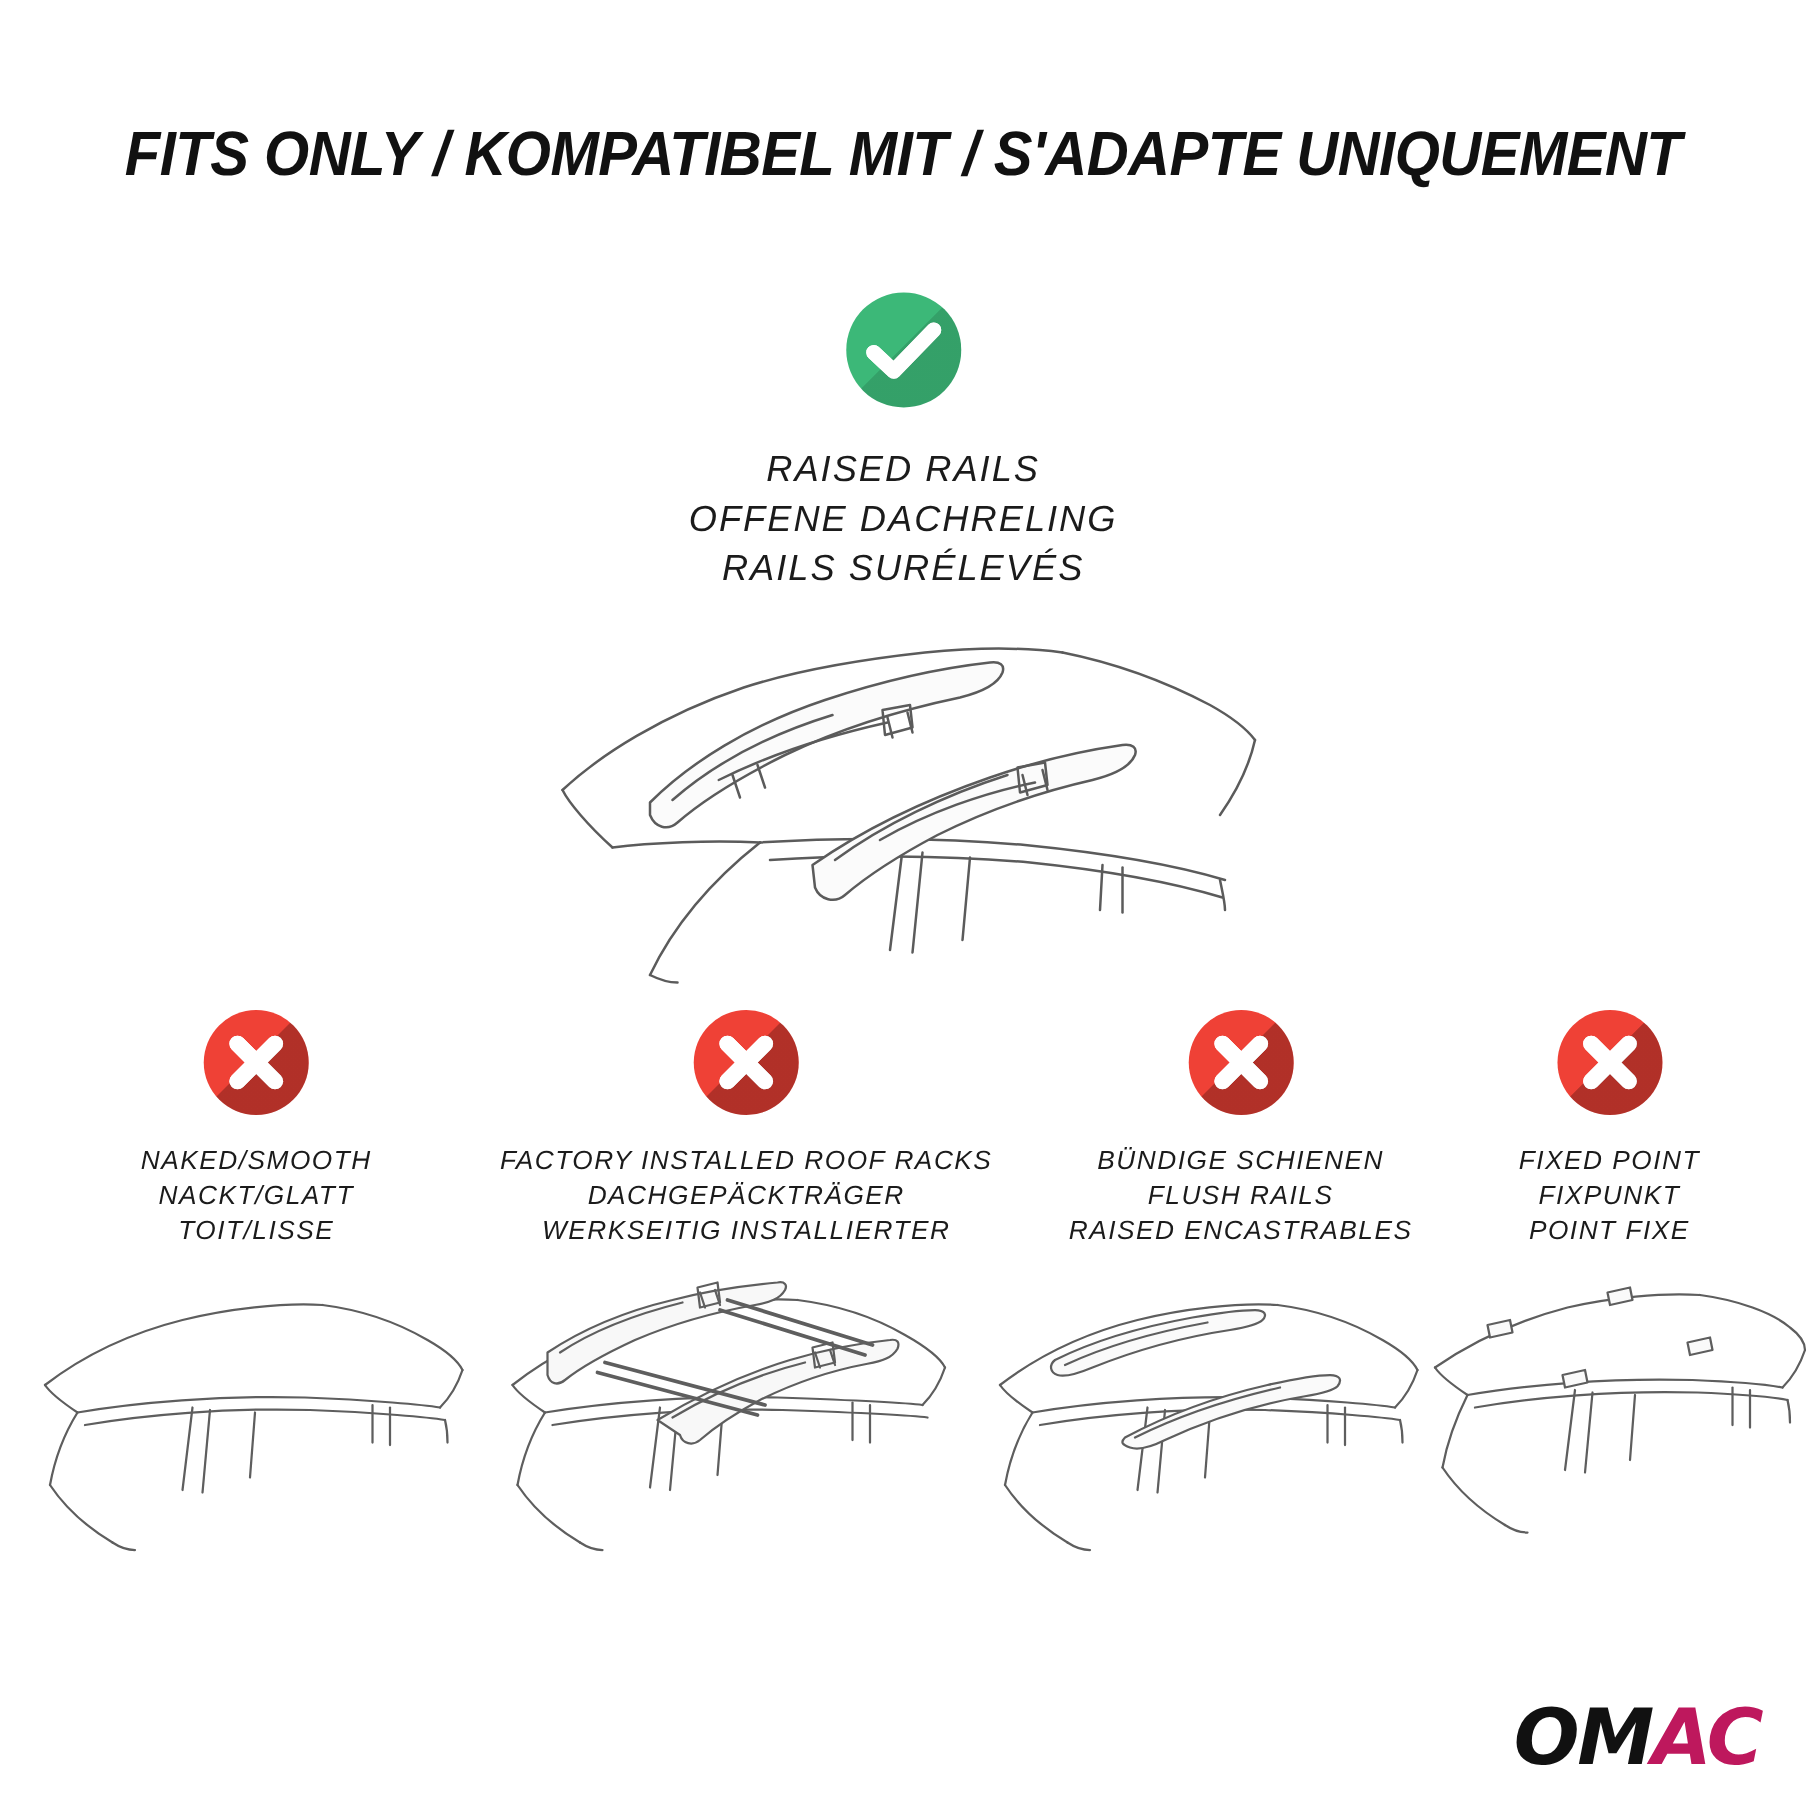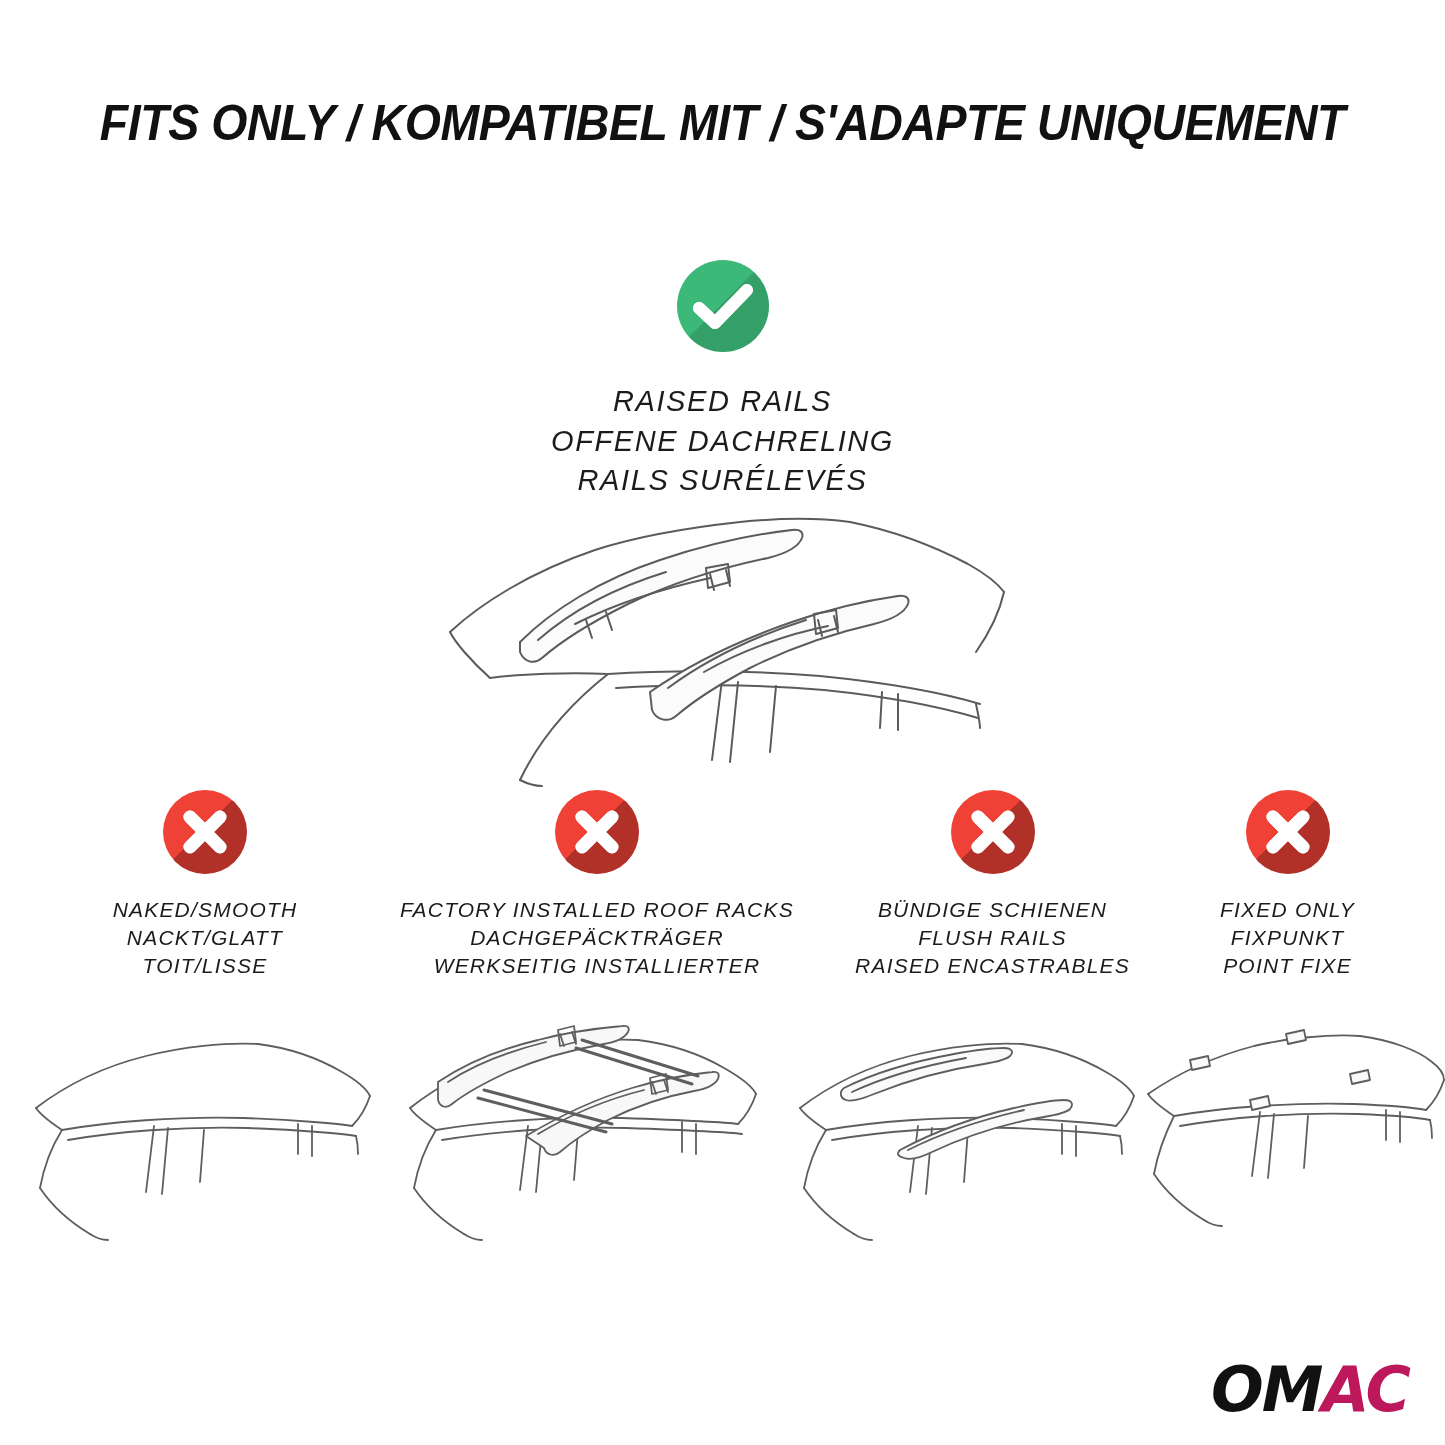--- a/index.html
+++ b/index.html
@@ -54,21 +54,21 @@
     letter-spacing: 1.6px;
   }
   .status-lines .ln {
     display: block;
     white-space: nowrap;
   }
 
   
   .approved-block {
     position: absolute;
-    top: 260px;
+    top: 234px;
     left: 0;
     width: 1445px;
     text-align: center;
   }
   .icon-circle {
     position: relative;
     display: inline-block;
     width: 92px;
     height: 92px;
     border-radius: 50%;
@@ -102,21 +102,21 @@
     position: absolute;
     top: 492px;
     left: 420px;
     width: 600px;
     height: 300px;
   }
 
   
   .not-fit-row {
     position: absolute;
-    top: 790px;
+    top: 808px;
     left: 0;
     width: 1207px;
     height: 260px;
     padding-left: 26px;
   }
   .nf-col {
     position: absolute;
     top: 0;
     text-align: center;
   }
@@ -320,21 +320,21 @@
         </svg>
         <span class="shadow-wedge"></span>
         <svg viewBox="0 0 84 84" width="84" height="84" aria-hidden="true">
           <g stroke="#ffffff" stroke-width="13" stroke-linecap="round">
             <line x1="27" y1="27" x2="57" y2="57"></line>
             <line x1="57" y1="27" x2="27" y2="57"></line>
           </g>
         </svg>
       </span>
       <div class="status-lines nf-text">
-        <span class="ln">FIXED ONLY</span>
+        <span class="ln">FIXED POINT</span>
         <span class="ln">FIXPUNKT</span>
         <span class="ln">POINT FIXE</span>
       </div>
     </div>
   </div>
 
   <div class="bottom-ill bi-0">
     <svg viewBox="0 0 370 230" width="370" height="230" aria-hidden="true">
       <g fill="none" stroke="#5e5e5e" stroke-width="1.8" stroke-linecap="round" stroke-linejoin="round">
         <path d="M18 86 C44 66 80 46 128 34 C164 25 208 20 240 22"></path>

